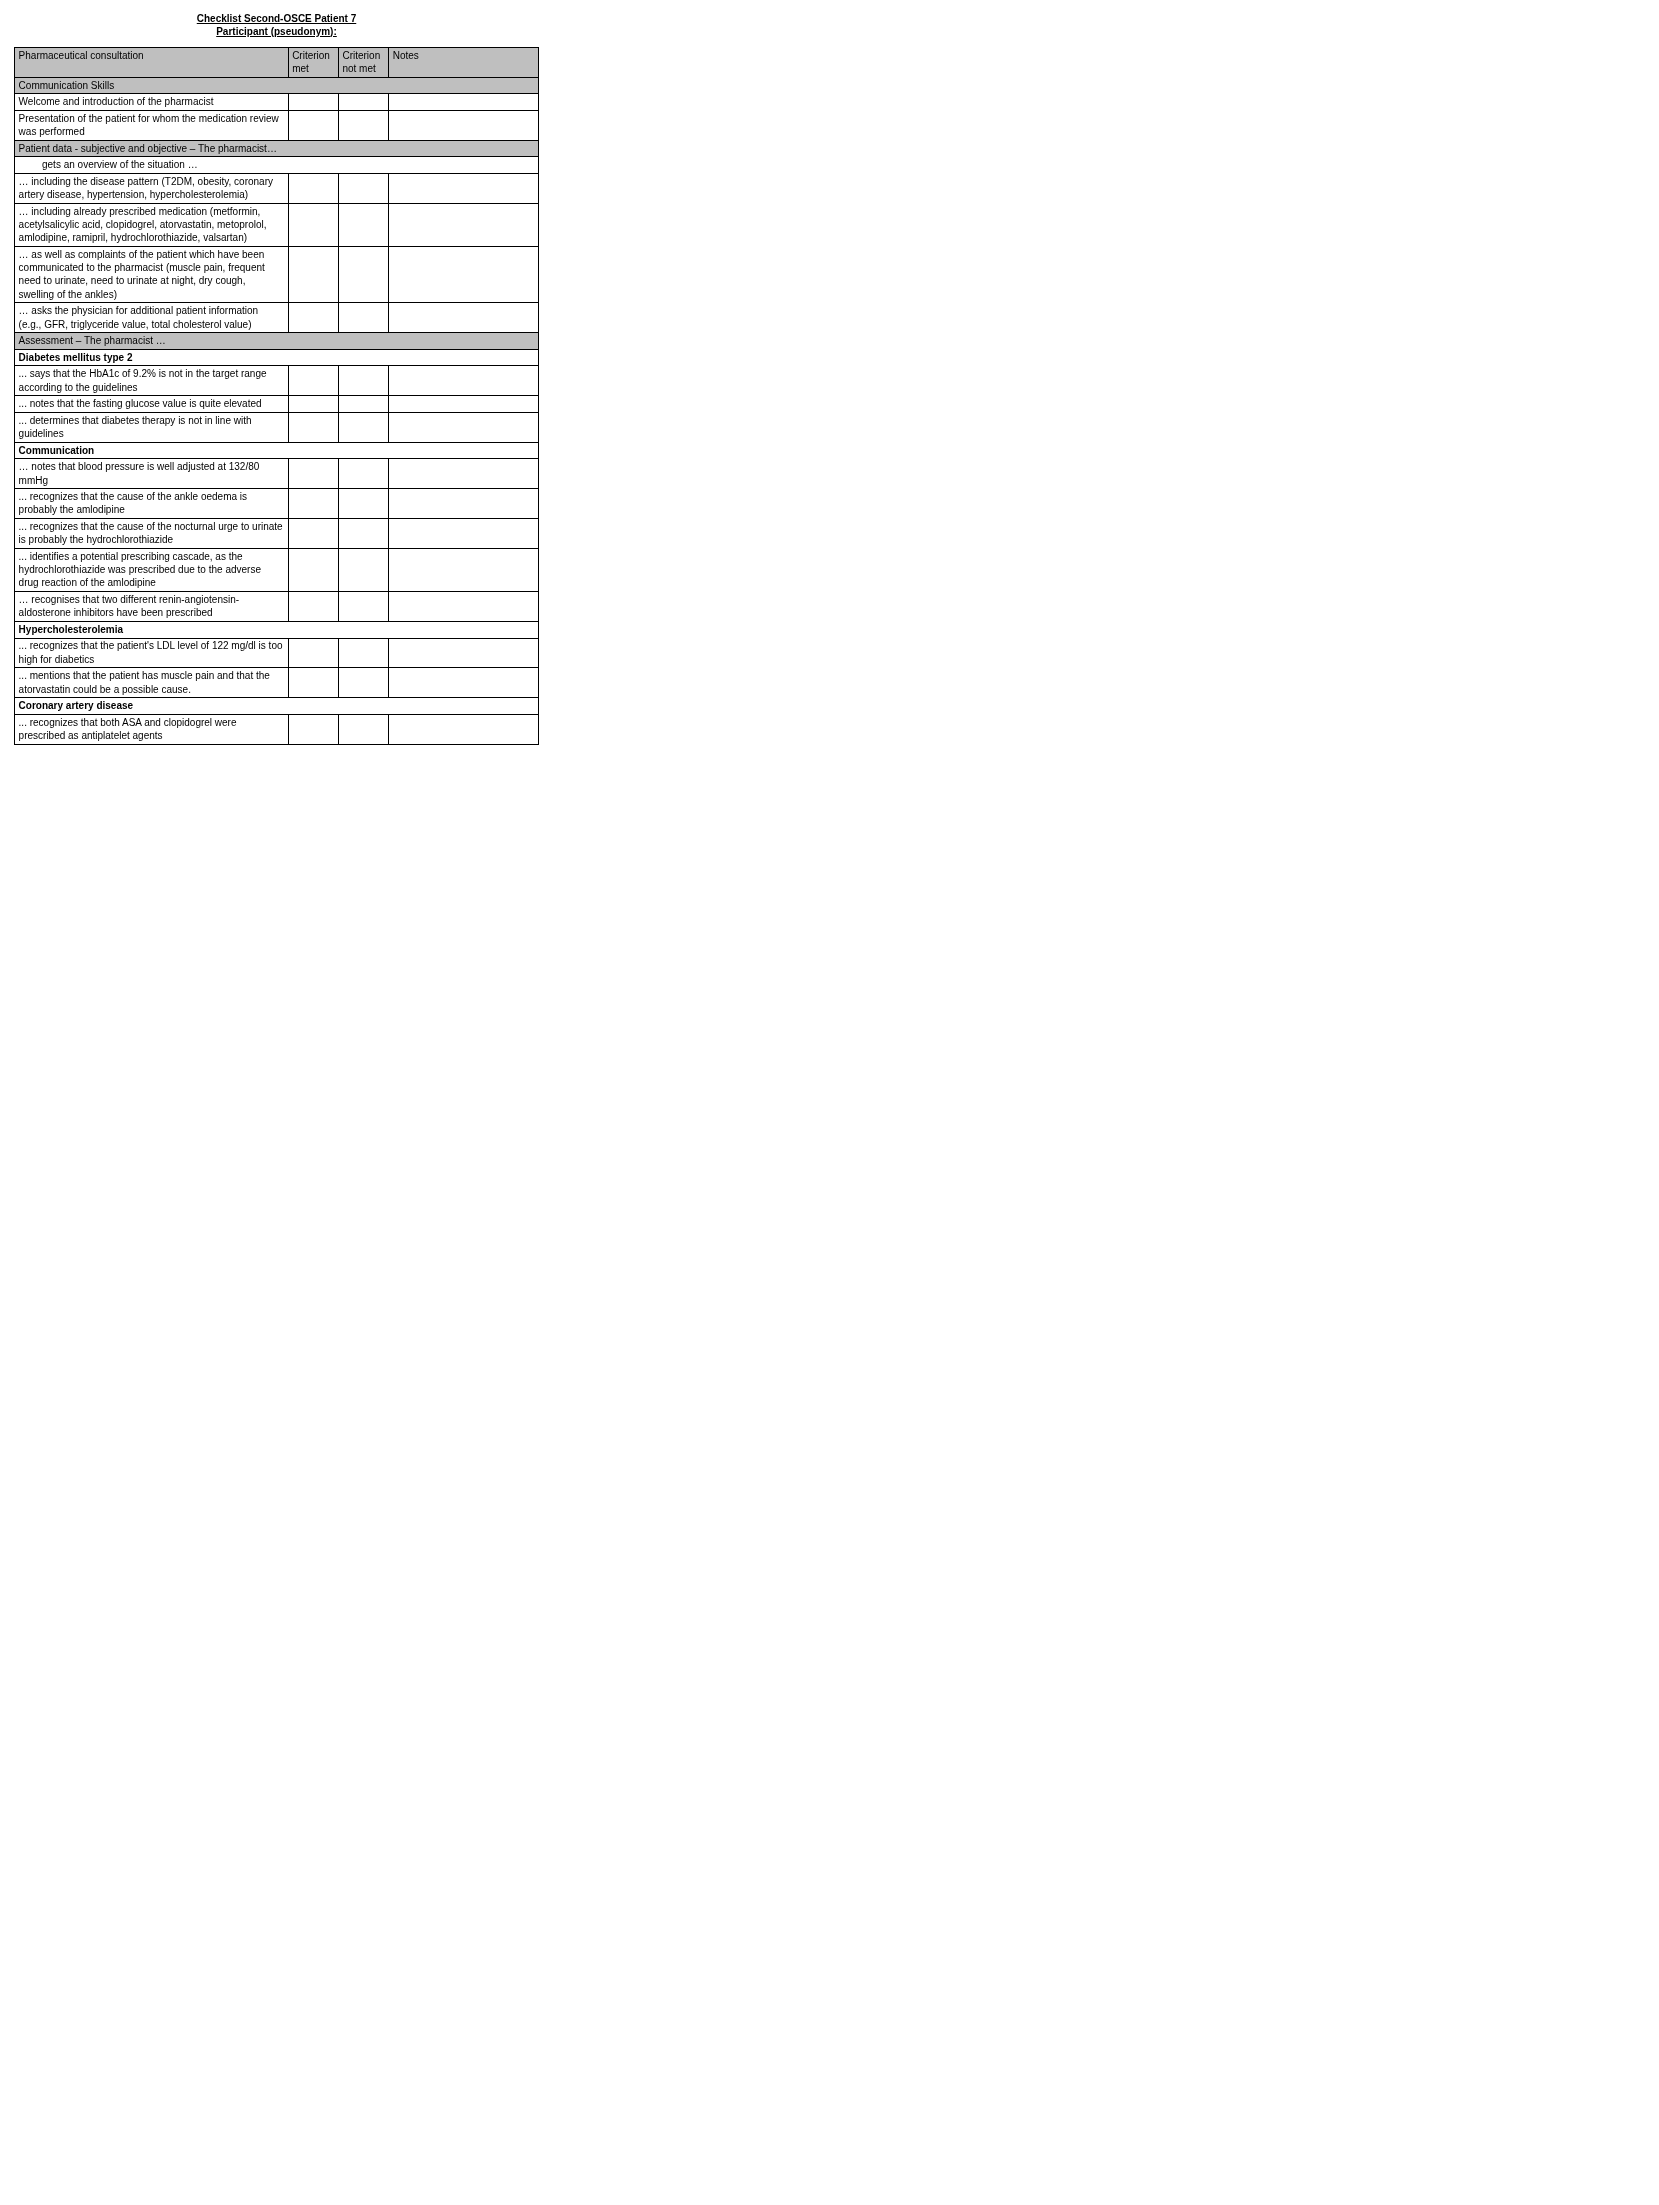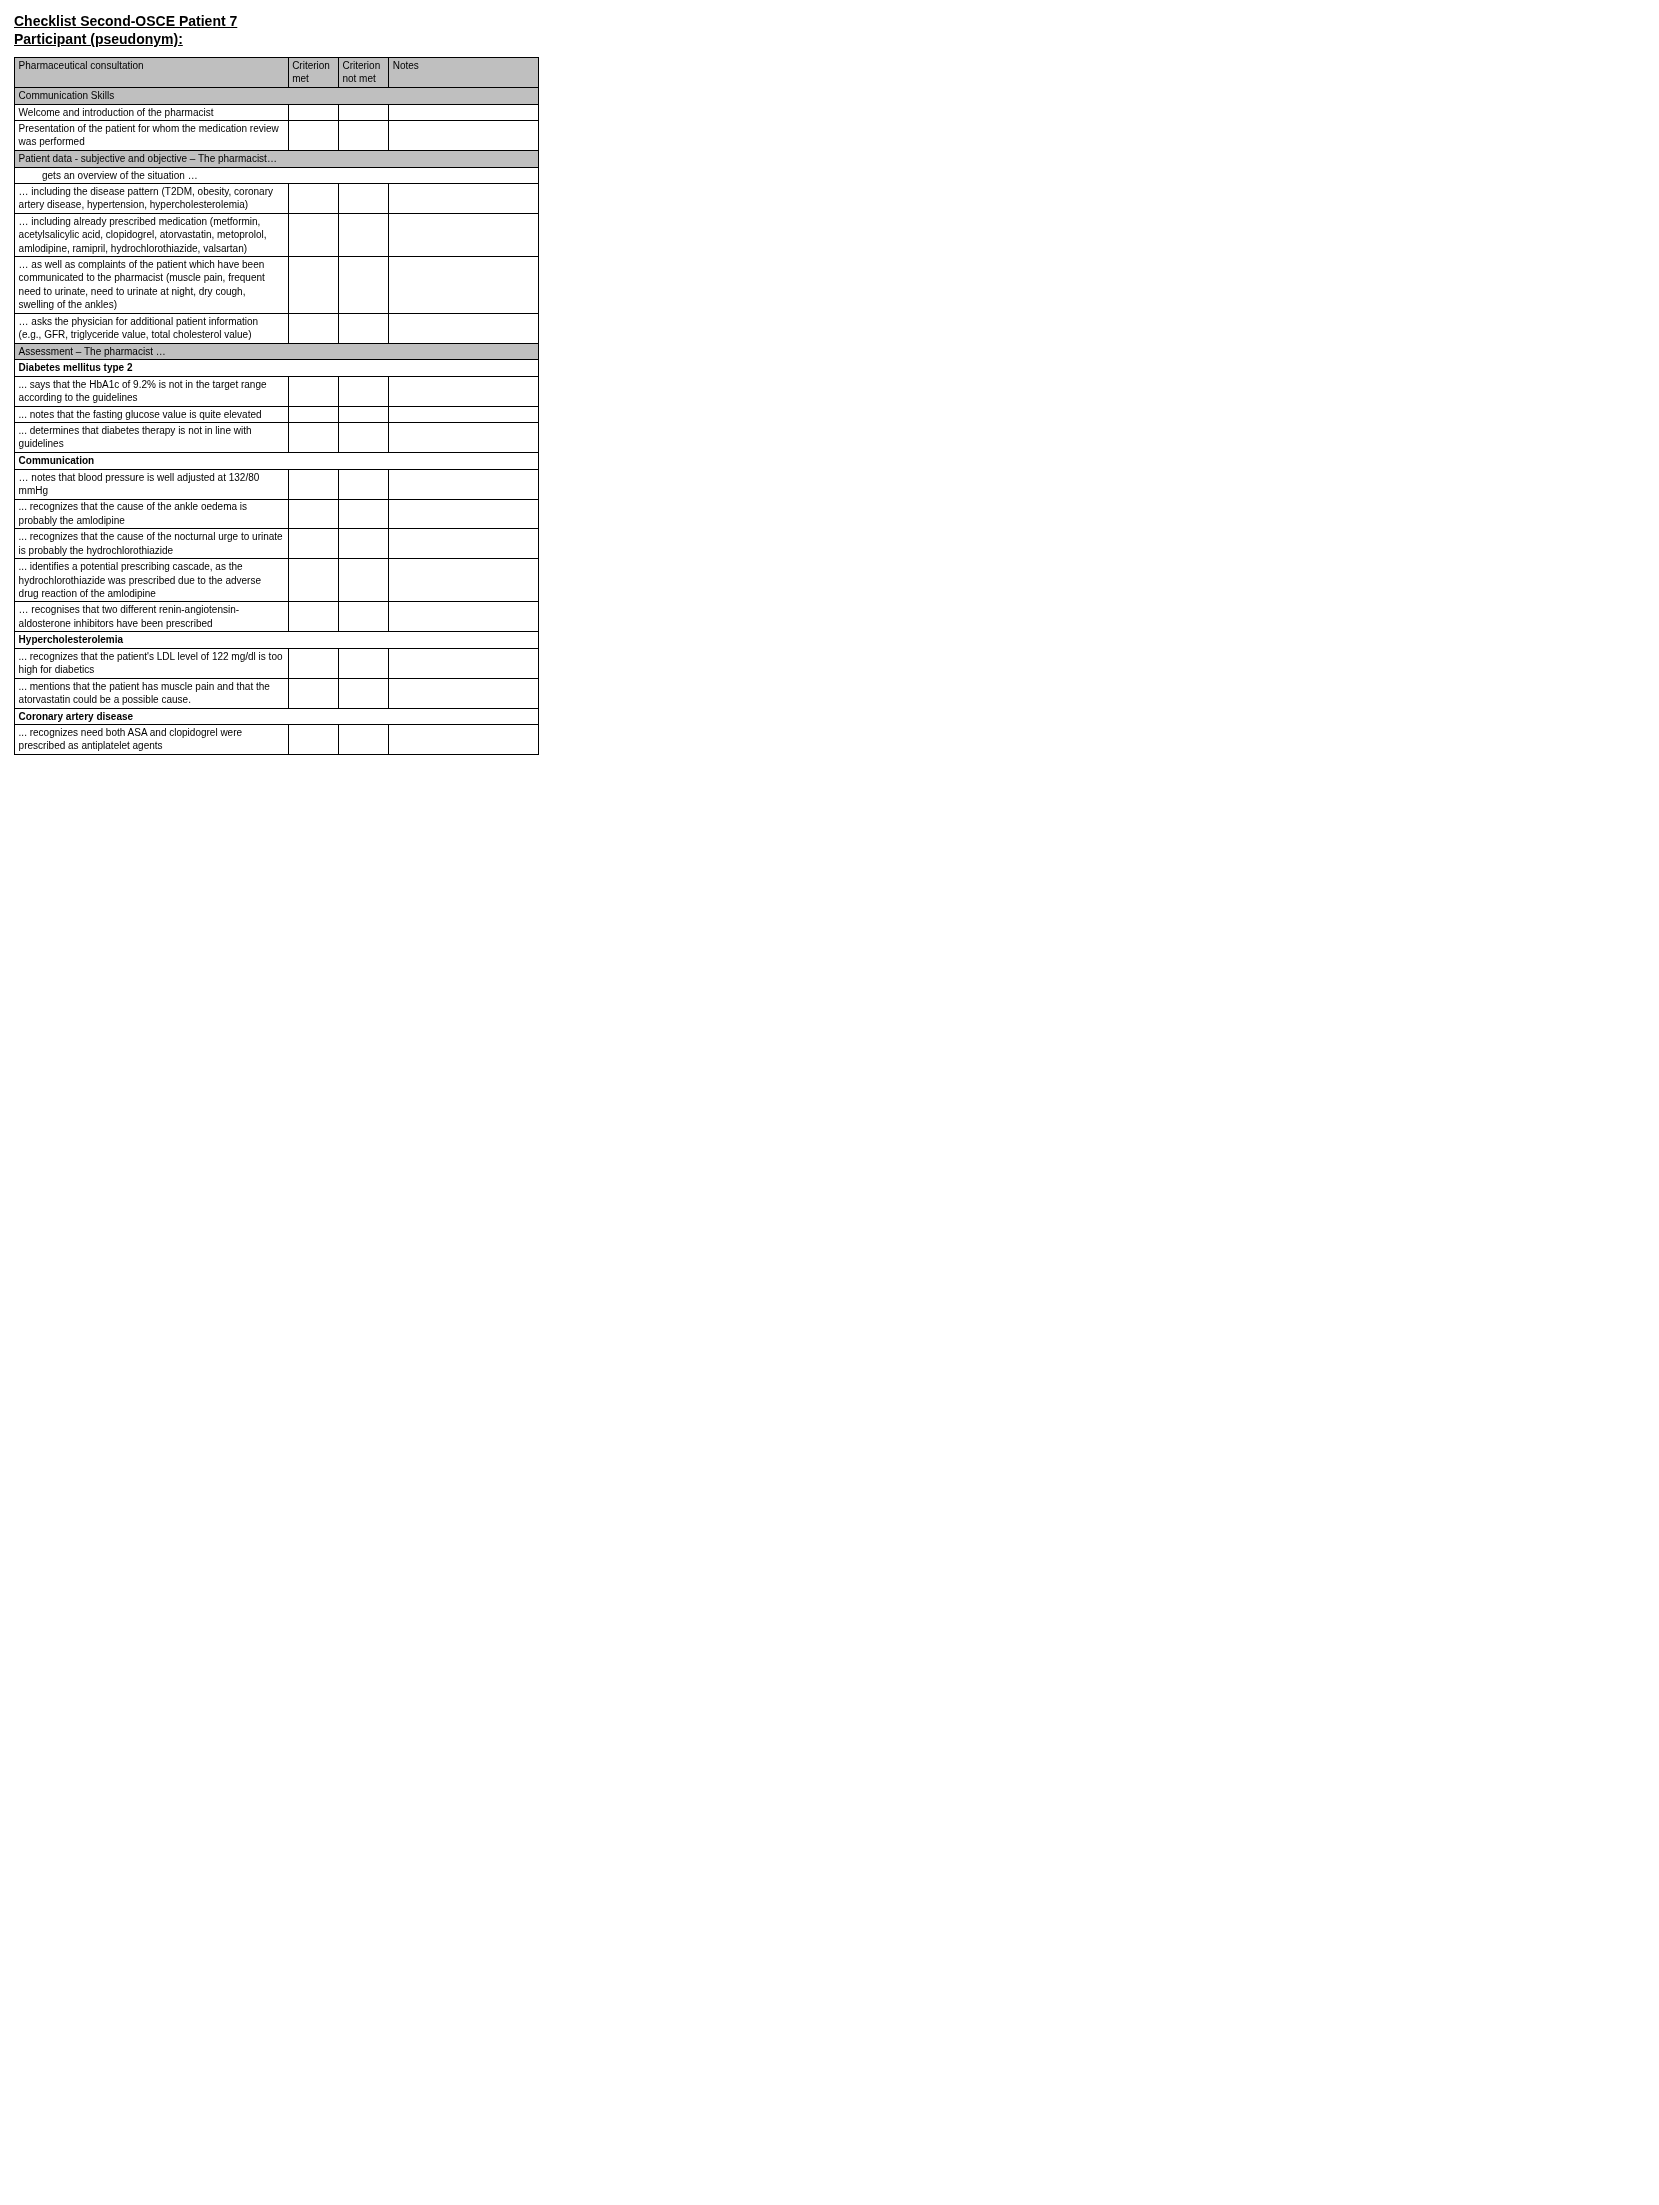--- a/index.html
+++ b/index.html
@@ -13,23 +13,24 @@
     width:553px;
     min-height:735px;
     background:var(--bg);
     color:#000;
     font-family:"Liberation Sans", sans-serif;
   }
   .page{
     padding:11.8px 14px 9px 14px;
   }
   .title, .subtitle{
+    text-align:center;
     font-weight:bold;
     text-decoration:underline;
-    font-size:14px;
+    font-size:10px;
     line-height:1.3;
     margin:0;
   }
   table.checklist{
     width:100%;
     border-collapse:collapse;
     table-layout:fixed;
     margin-top:9px;
     font-size:10px;
   }
@@ -200,21 +201,21 @@
         <tr>
           <td>... mentions that the patient has muscle pain and that the atorvastatin could be a possible cause.</td>
           <td></td>
           <td></td>
           <td></td>
         </tr>
         <tr>
           <td colspan="4" class="subsection">Coronary artery disease</td>
         </tr>
         <tr>
-          <td>... recognizes need both ASA and clopidogrel were prescribed as antiplatelet agents</td>
+          <td>... recognizes that both ASA and clopidogrel were prescribed as antiplatelet agents</td>
           <td></td>
           <td></td>
           <td></td>
         </tr>
       </tbody>
   </table>
 </div>
 
 
 </body></html>

